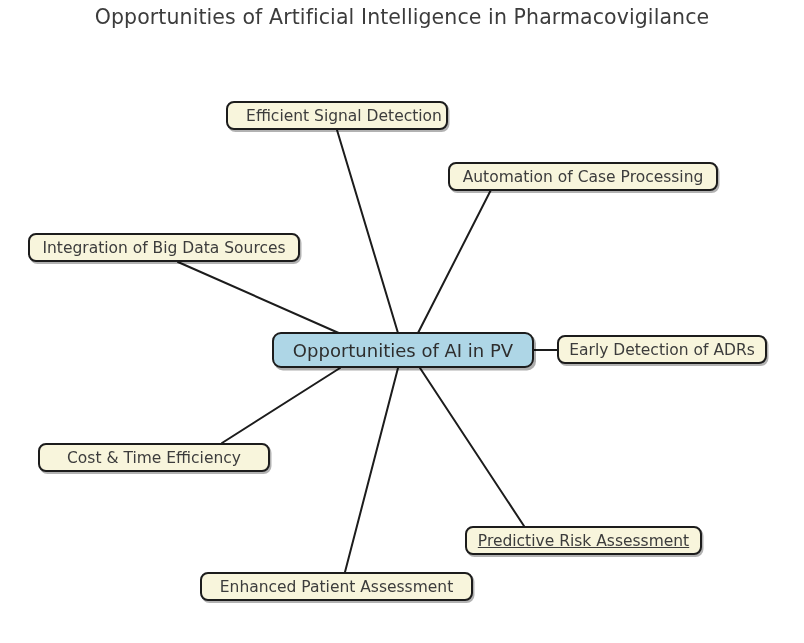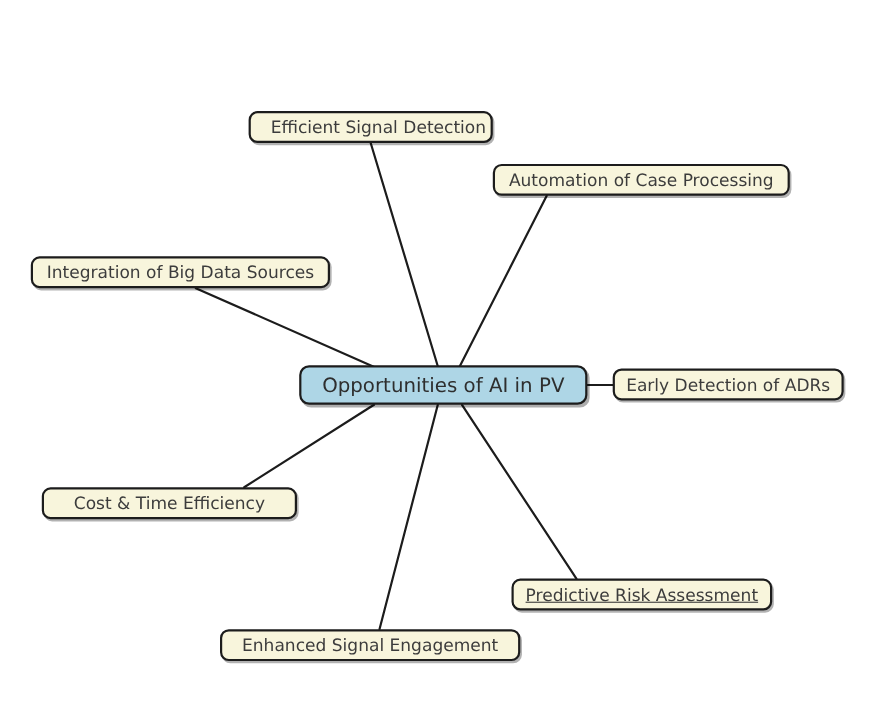--- a/index.html
+++ b/index.html
@@ -67,51 +67,52 @@
     border-radius: 9px;
     box-shadow: 2px 2.5px 0 rgba(0,0,0,0.32);
     z-index: 5;
   }
 </style>
 </head>
 <body>
 
 <div id="canvas">
 
+  <div id="title">Opportunities of Artificial Intelligence in Pharmacovigilance</div>
 
   <svg id="edges" viewBox="0 0 804 643" xmlns="http://www.w3.org/2000/svg">
       <line x1="337" y1="130" x2="398" y2="333" stroke="#1c1c1c" stroke-width="2" stroke-linecap="round"></line>
       <line x1="497" y1="178" x2="418" y2="333" stroke="#1c1c1c" stroke-width="2" stroke-linecap="round"></line>
       <line x1="178" y1="262" x2="350" y2="338" stroke="#1c1c1c" stroke-width="2" stroke-linecap="round"></line>
       <line x1="591" y1="350" x2="534" y2="350" stroke="#1c1c1c" stroke-width="2" stroke-linecap="round"></line>
       <line x1="222" y1="443" x2="340" y2="368" stroke="#1c1c1c" stroke-width="2" stroke-linecap="round"></line>
       <line x1="524" y1="526" x2="420" y2="368" stroke="#1c1c1c" stroke-width="2" stroke-linecap="round"></line>
       <line x1="345" y1="572" x2="398" y2="368" stroke="#1c1c1c" stroke-width="2" stroke-linecap="round"></line>
     </svg>
 
   <div id="node-layer">
       <div class="node node-leaf" style="left: 226px; top: 101px; width: 222px; padding-left: 24px;">
         <span>Efficient Signal Detection</span>
       </div>
-      <div class="node node-leaf" style="left: 448px; top: 149px; width: 270px;">
+      <div class="node node-leaf" style="left: 448px; top: 162px; width: 270px;">
         <span>Automation of Case Processing</span>
       </div>
       <div class="node node-leaf" style="left: 4px; top: 233px; width: 272px; margin-left: 24px;">
         <span>Integration of Big Data Sources</span>
       </div>
       <div class="node node-leaf" style="left: 557px; top: 335px; width: 210px;">
         <span>Early Detection of ADRs</span>
       </div>
       <div class="node node-leaf" style="left: 38px; top: 443px; width: 232px;">
         <span>Cost &amp; Time Efficiency</span>
       </div>
       <div class="node node-leaf" style="left: 465px; top: 526px; width: 237px; text-decoration: underline;">
         <span>Predictive Risk Assessment</span>
       </div>
       <div class="node node-leaf" style="left: 200px; top: 572px; width: 273px;">
-        <span>Enhanced Signal Engagement</span>
+        <span>Enhanced Patient Assessment</span>
       </div>
       <div class="node node-center" style="left: 272px; top: 332px; width: 262px; height: 35px;">
         <span>Opportunities of AI in PV</span>
       </div>
     </div>
 
 </div>
 
 </body></html>

